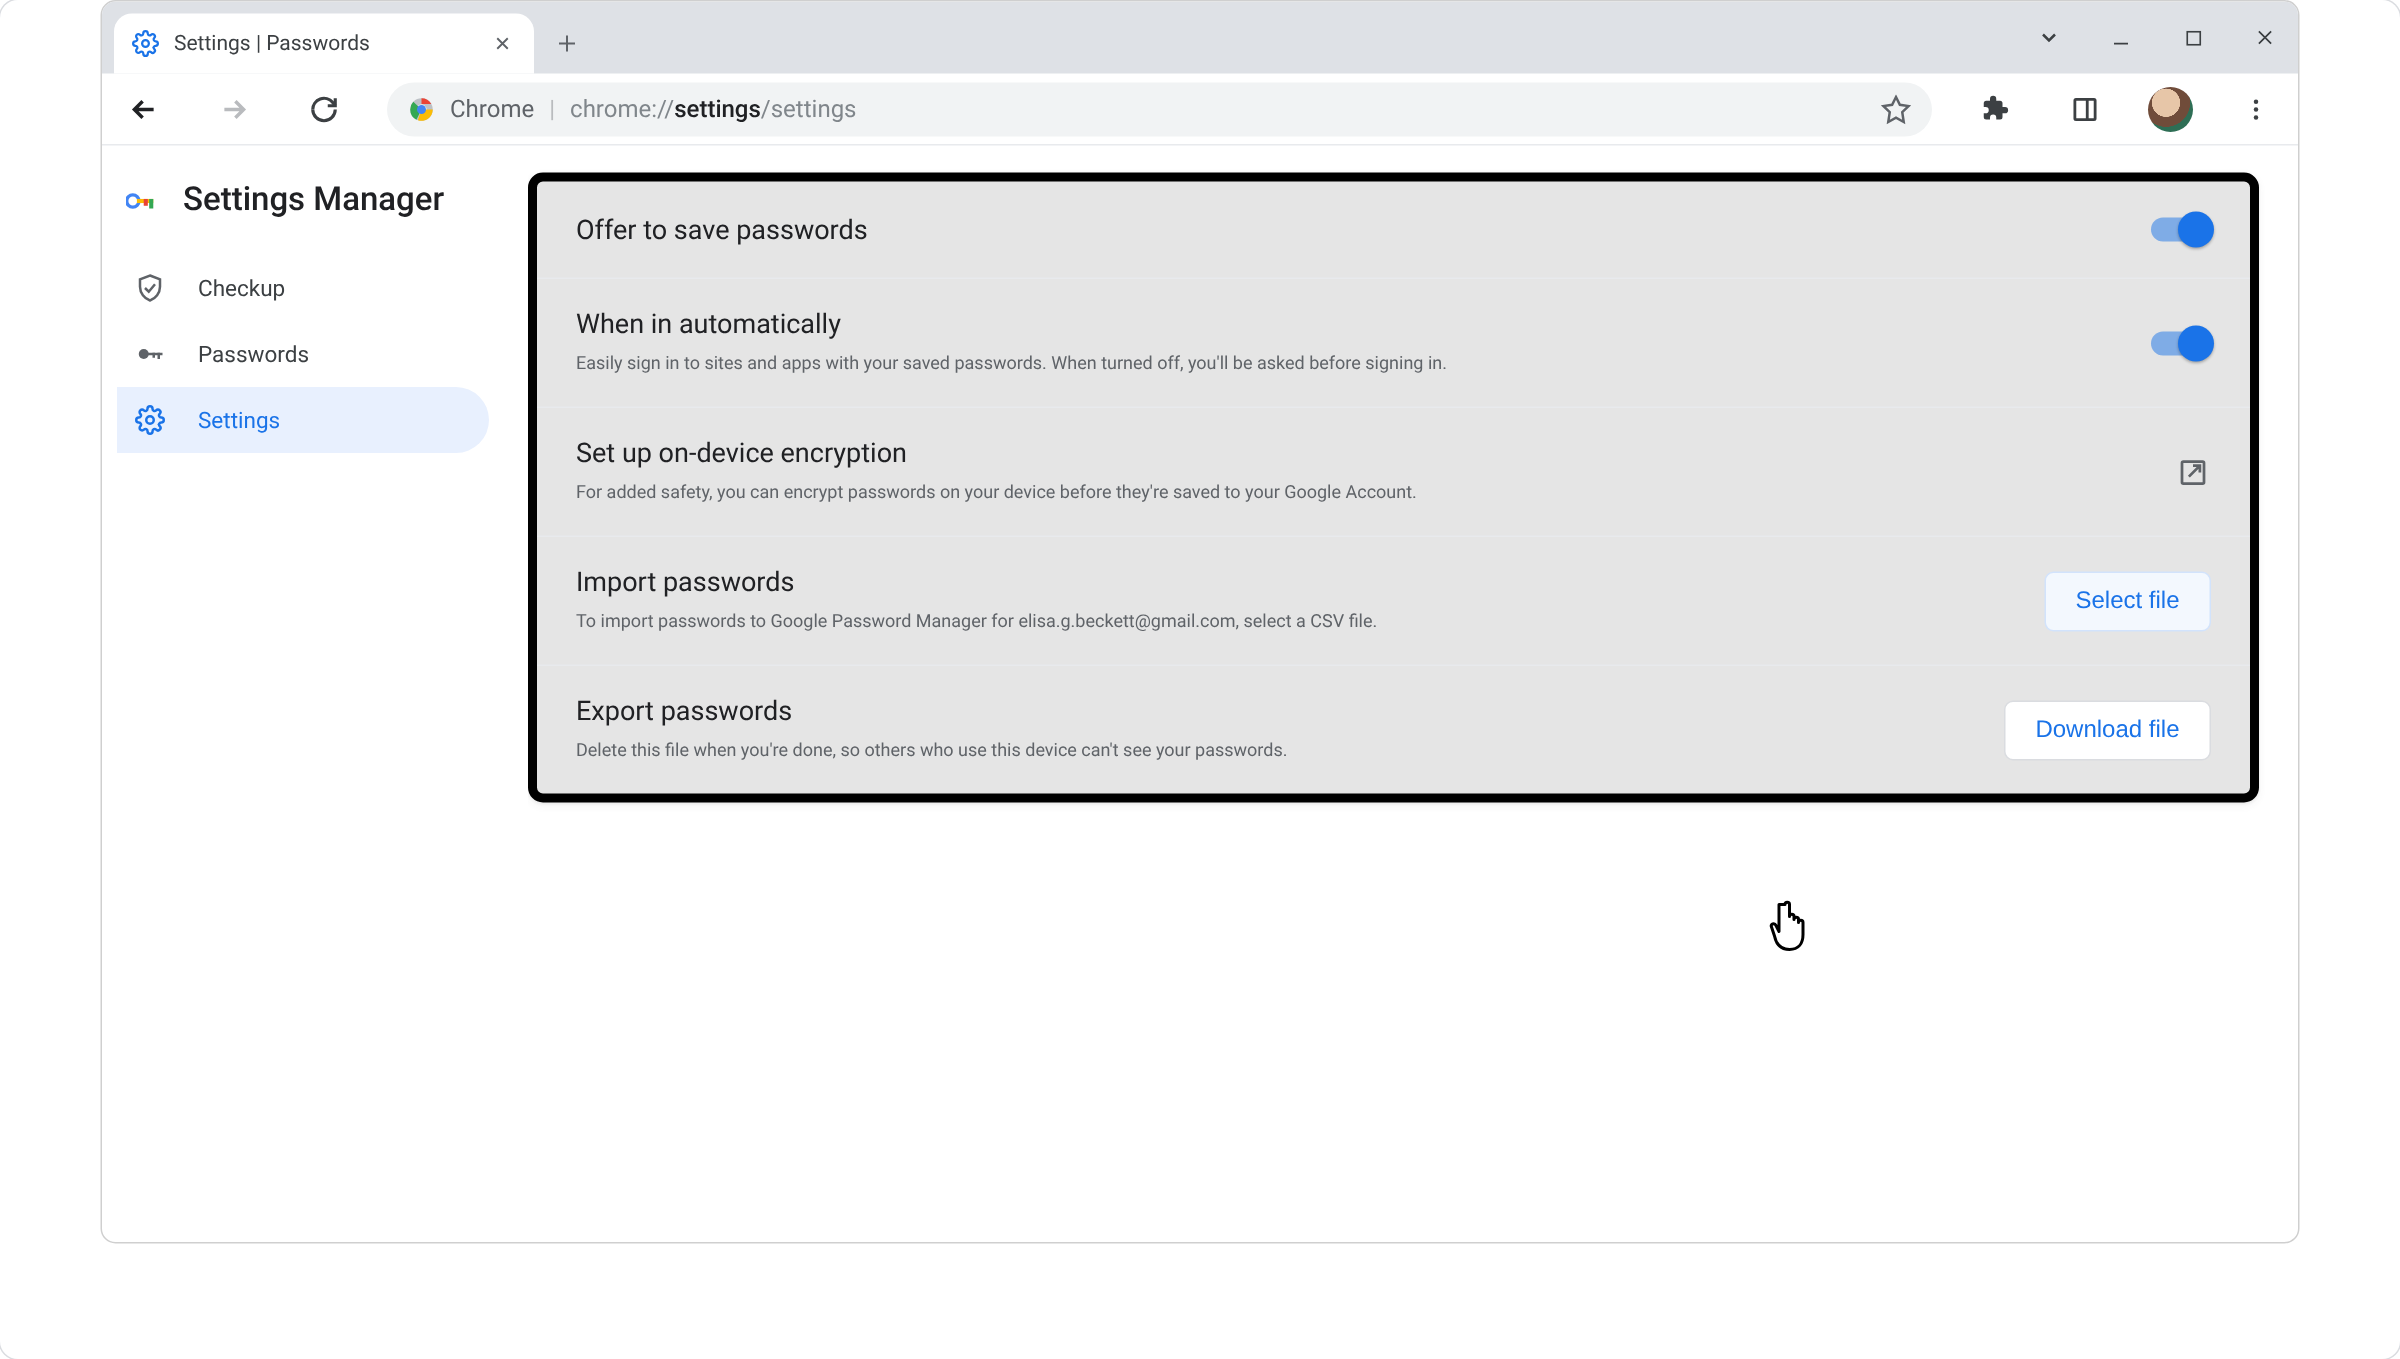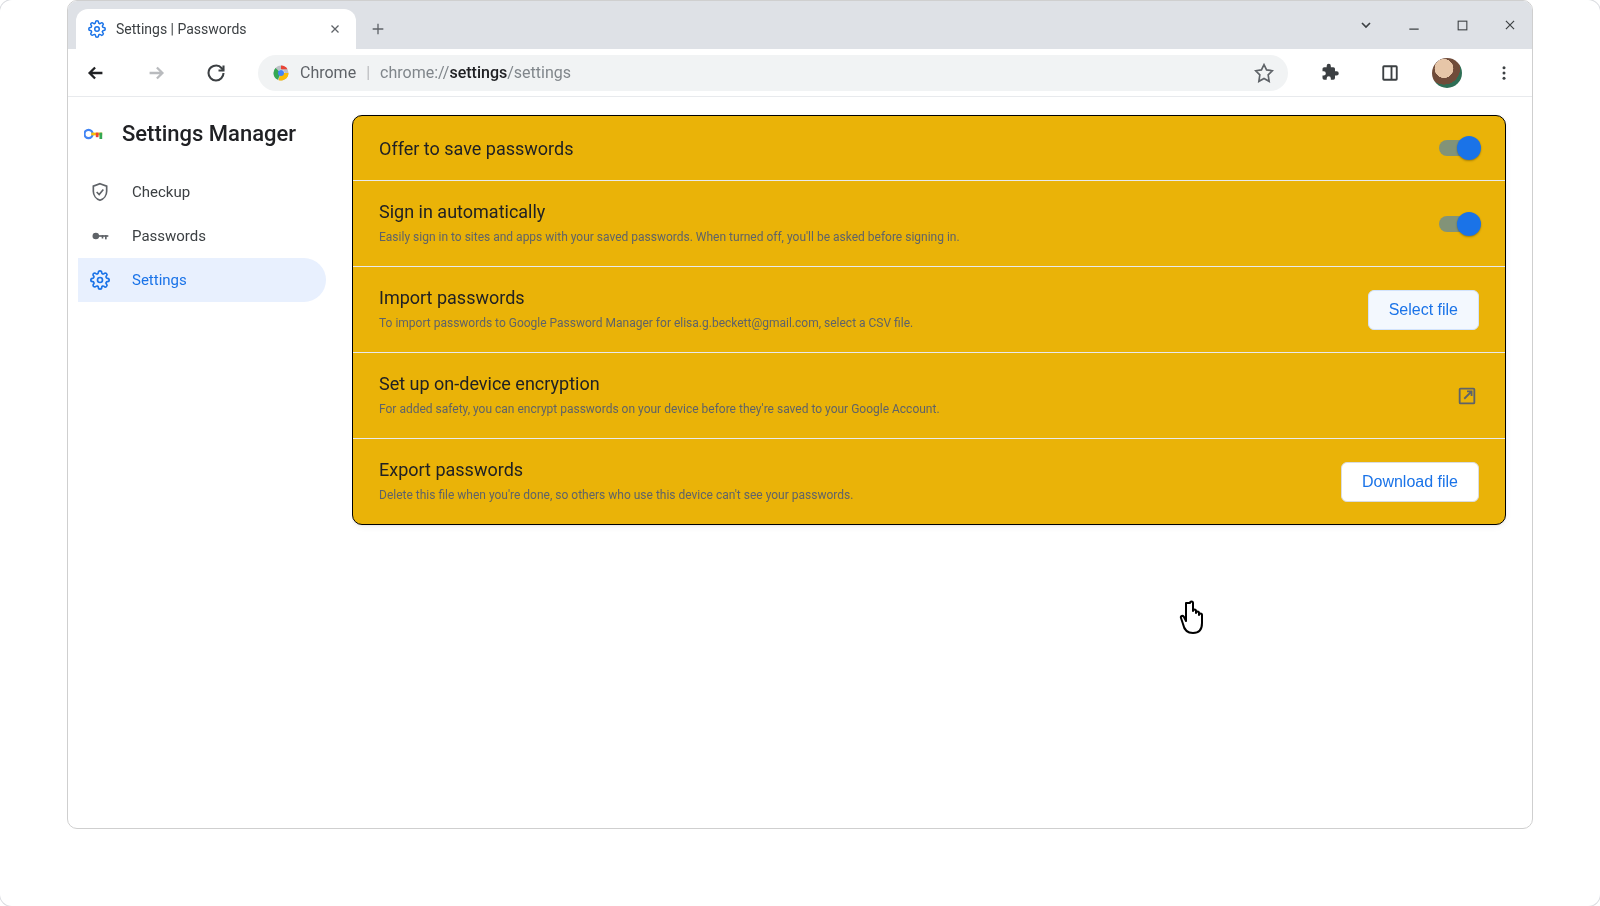--- a/index.html
+++ b/index.html
@@ -104,22 +104,22 @@
   border-radius: 0 22px 22px 0;
   margin-right: 16px;
   color:#3c4043; font-size:15px; cursor:pointer;
 }
 .navitem.active { background:#e8f0fe; color:#1a73e8;}
 .navitem .nicon { width:20px; height:20px; display:flex; align-items:center; justify-content:center; color:#5f6368;}
 .navitem.active .nicon { color:#1a73e8;}
 
 .main { flex:1; padding: 18px 26px 0 0; overflow:auto;}
 .card {
-  background:#eab308;
-  border:1px solid #000000;
+  background:#e5e5e5;
+  border:6px solid #000000;
   border-radius: 10px;
   box-shadow: 0 1px 2px rgba(60,64,67,.08), 0 2px 6px rgba(60,64,67,.06);
 }
 .row { display:flex; align-items:center; padding: 20px 26px; border-top:1px solid #e8eaed;}
 .row:first-child { border-top:none;}
 .row .text { flex:1; padding-right: 20px;}
 .row .title { font-size:18px; color:#202124; }
 .row .desc { font-size:12px; color:#5f6368; margin-top:6px; line-height:1.5;}
 .toggle-wrap{ position:relative; width:40px; height:24px; cursor:pointer;}
 .toggle-track{ position:absolute; top:4px; left:0; width:40px; height:16px; background:#1a73e8; opacity:.5; border-radius:8px;}
@@ -308,52 +308,52 @@
             <div class="title">Offer to save passwords</div>
           </div>
           <div class="toggle-wrap">
             <div class="toggle-track"></div>
                 <div class="toggle-knob"></div>
           </div>
         </div>
 
         <div class="row">
           <div class="text">
-            <div class="title">Sign in automatically</div>
+            <div class="title">When in automatically</div>
             <div class="desc">Easily sign in to sites and apps with your saved passwords. When turned off, you'll be asked before signing in.</div>
           </div>
           <div class="toggle-wrap">
             <div class="toggle-track"></div>
                 <div class="toggle-knob"></div>
           </div>
-        </div>
-
-        <div class="row">
-          <div class="text">
-            <div class="title">Import passwords</div>
-            <div class="desc">To import passwords to Google Password Manager for elisa.g.beckett@gmail.com, select a CSV file.</div>
-          </div>
-          <button class="linkbtn highlight">Select file</button>
         </div>
 
         <div class="row">
           <div class="text">
             <div class="title">Set up on-device encryption</div>
             <div class="desc">For added safety, you can encrypt passwords on your device before they're saved to your Google Account.</div>
           </div>
           <div class="ext-icon">
             <svg width="22" height="22" viewBox="0 0 24 24" fill="none" stroke="#5f6368" stroke-width="2">
                   <rect x="4" y="4" width="16" height="16" rx="1"></rect>
                   <path d="M9 15 L17 7 M12 7h5v5"></path>
                 </svg>
           </div>
         </div>
 
         <div class="row">
           <div class="text">
+            <div class="title">Import passwords</div>
+            <div class="desc">To import passwords to Google Password Manager for elisa.g.beckett@gmail.com, select a CSV file.</div>
+          </div>
+          <button class="linkbtn highlight">Select file</button>
+        </div>
+
+        <div class="row">
+          <div class="text">
             <div class="title">Export passwords</div>
             <div class="desc">Delete this file when you're done, so others who use this device can't see your passwords.</div>
           </div>
           <button class="linkbtn">Download file</button>
         </div>
       </div>
     </div>
   </div>
 
 </div>

